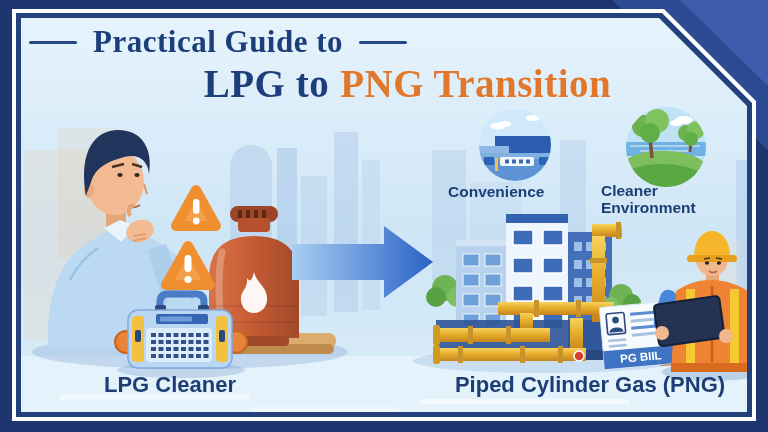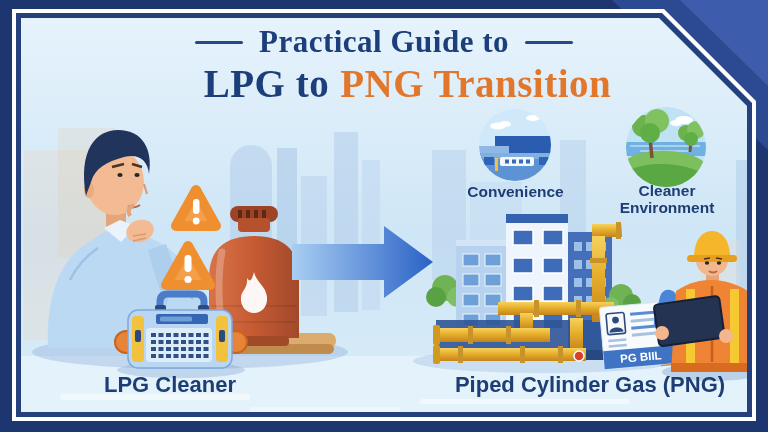--- a/index.html
+++ b/index.html
@@ -1,25 +1,25 @@
 <!DOCTYPE html>
 <html><head>
 <meta charset="utf-8">
 <style>
   html,body{margin:0;padding:0;width:768px;height:432px;overflow:hidden;background:#1d366f;}
   .poster{position:relative;width:768px;height:432px;font-family:"Liberation Sans",sans-serif;}
   .poster svg{position:absolute;left:0;top:0;}
   .title{position:absolute;left:21px;right:21px;top:24px;text-align:center;color:#1c3e7a;
          font-family:"Liberation Serif",serif;font-weight:bold;}
-  .title-line1{font-size:31px;display:flex;align-items:center;justify-content:center;gap:16px;letter-spacing:.5px;}
+  .title-line1{font-size:31px;display:flex;align-items:center;justify-content:flex-start;gap:16px;letter-spacing:.5px;margin-left:8px;}
   .dash{width:48px;height:3px;background:#27478a;border-radius:2px;display:inline-block;}
   .title-line2{font-size:39px;margin-top:1px;letter-spacing:.5px;margin-left:47px;}
   .title-line2 .navy{color:#1c3e7a;}
   .title-line2 .orange{color:#e2762b;margin-left:11px;}
-  .badge-label{position:absolute;font-weight:bold;color:#1d3e75;text-align:center;
+  .badge-label{position:absolute;font-weight:bold;color:#1d3e75;
                font-size:15.5px;line-height:1.08;}
   #lbl-convenience{left:448px;top:184px;width:135px;}
   #lbl-environment{left:601px;top:183px;width:132px;}
   .scene-caption{position:absolute;font-weight:bold;color:#1d3e75;text-align:center;font-size:22px;}
   #lbl-lpg{left:30px;top:372px;width:280px;}
   #lbl-png{left:430px;top:372px;width:320px;}
 </style>
 </head>
 <body>
 

